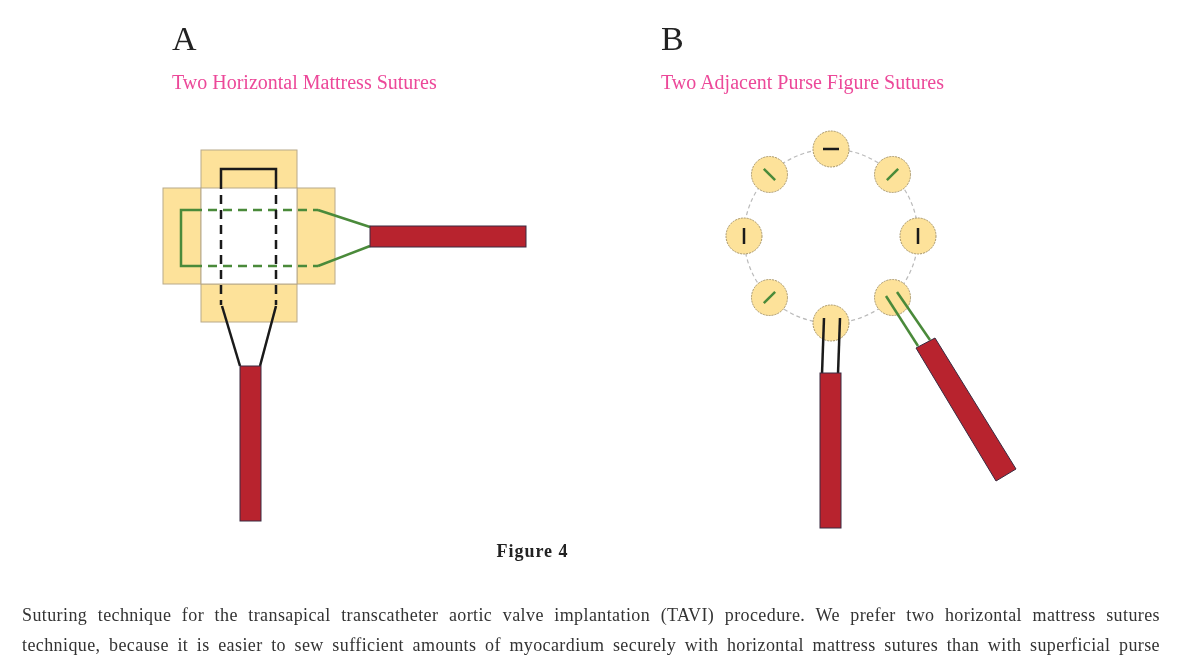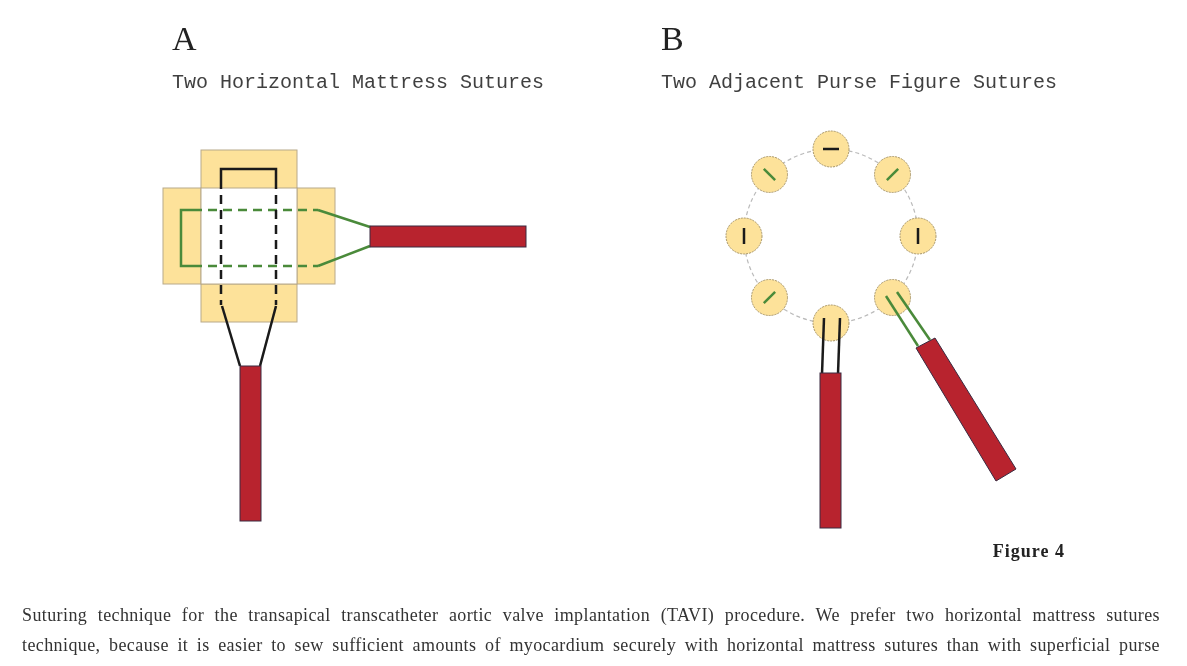--- a/index.html
+++ b/index.html
@@ -1,20 +1,20 @@
 <!DOCTYPE html>
 <html><head>
 <meta charset="utf-8">
 <style>
   html, body { margin: 0; padding: 0; background: #ffffff; }
   body { width: 1187px; height: 666px; position: relative; overflow: hidden; }
   .panel-letter { position: absolute; font-family: "Liberation Serif", serif; font-size: 34px; color: #222; top: 20px; }
-  .panel-title { position: absolute; font-family: Liberation Mono, monospace; font-size: 20px; color: #404040; top: 71px; }
+  .panel-title { position: absolute; font-family: Liberation Serif, serif; font-size: 20px; color: #ec4899; top: 71px; }
   #diagram { position: absolute; left: 0; top: 0; }
-  .fig-label { position: absolute; top: 541px; left: 0; width: 1065px; text-align: right;
+  .fig-label { position: absolute; top: 541px; left: 0; width: 1065px; text-align: center;
     font-family: "Liberation Serif", serif; font-weight: bold; font-size: 18px; color: #222; letter-spacing: 1px; }
   .caption { position: absolute; top: 600px; left: 22px; width: 1138px;
     font-family: "Liberation Serif", serif; font-size: 18px; line-height: 30px; color: #333;
     text-align: justify; text-align-last: left; letter-spacing: 0.4px; word-spacing: 2px; }
 </style>
 </head>
 <body>
 
 <div class="panel-letter" style="left:172px;">A</div>
 <div class="panel-title" style="left:172px;">Two Horizontal Mattress Sutures</div>

